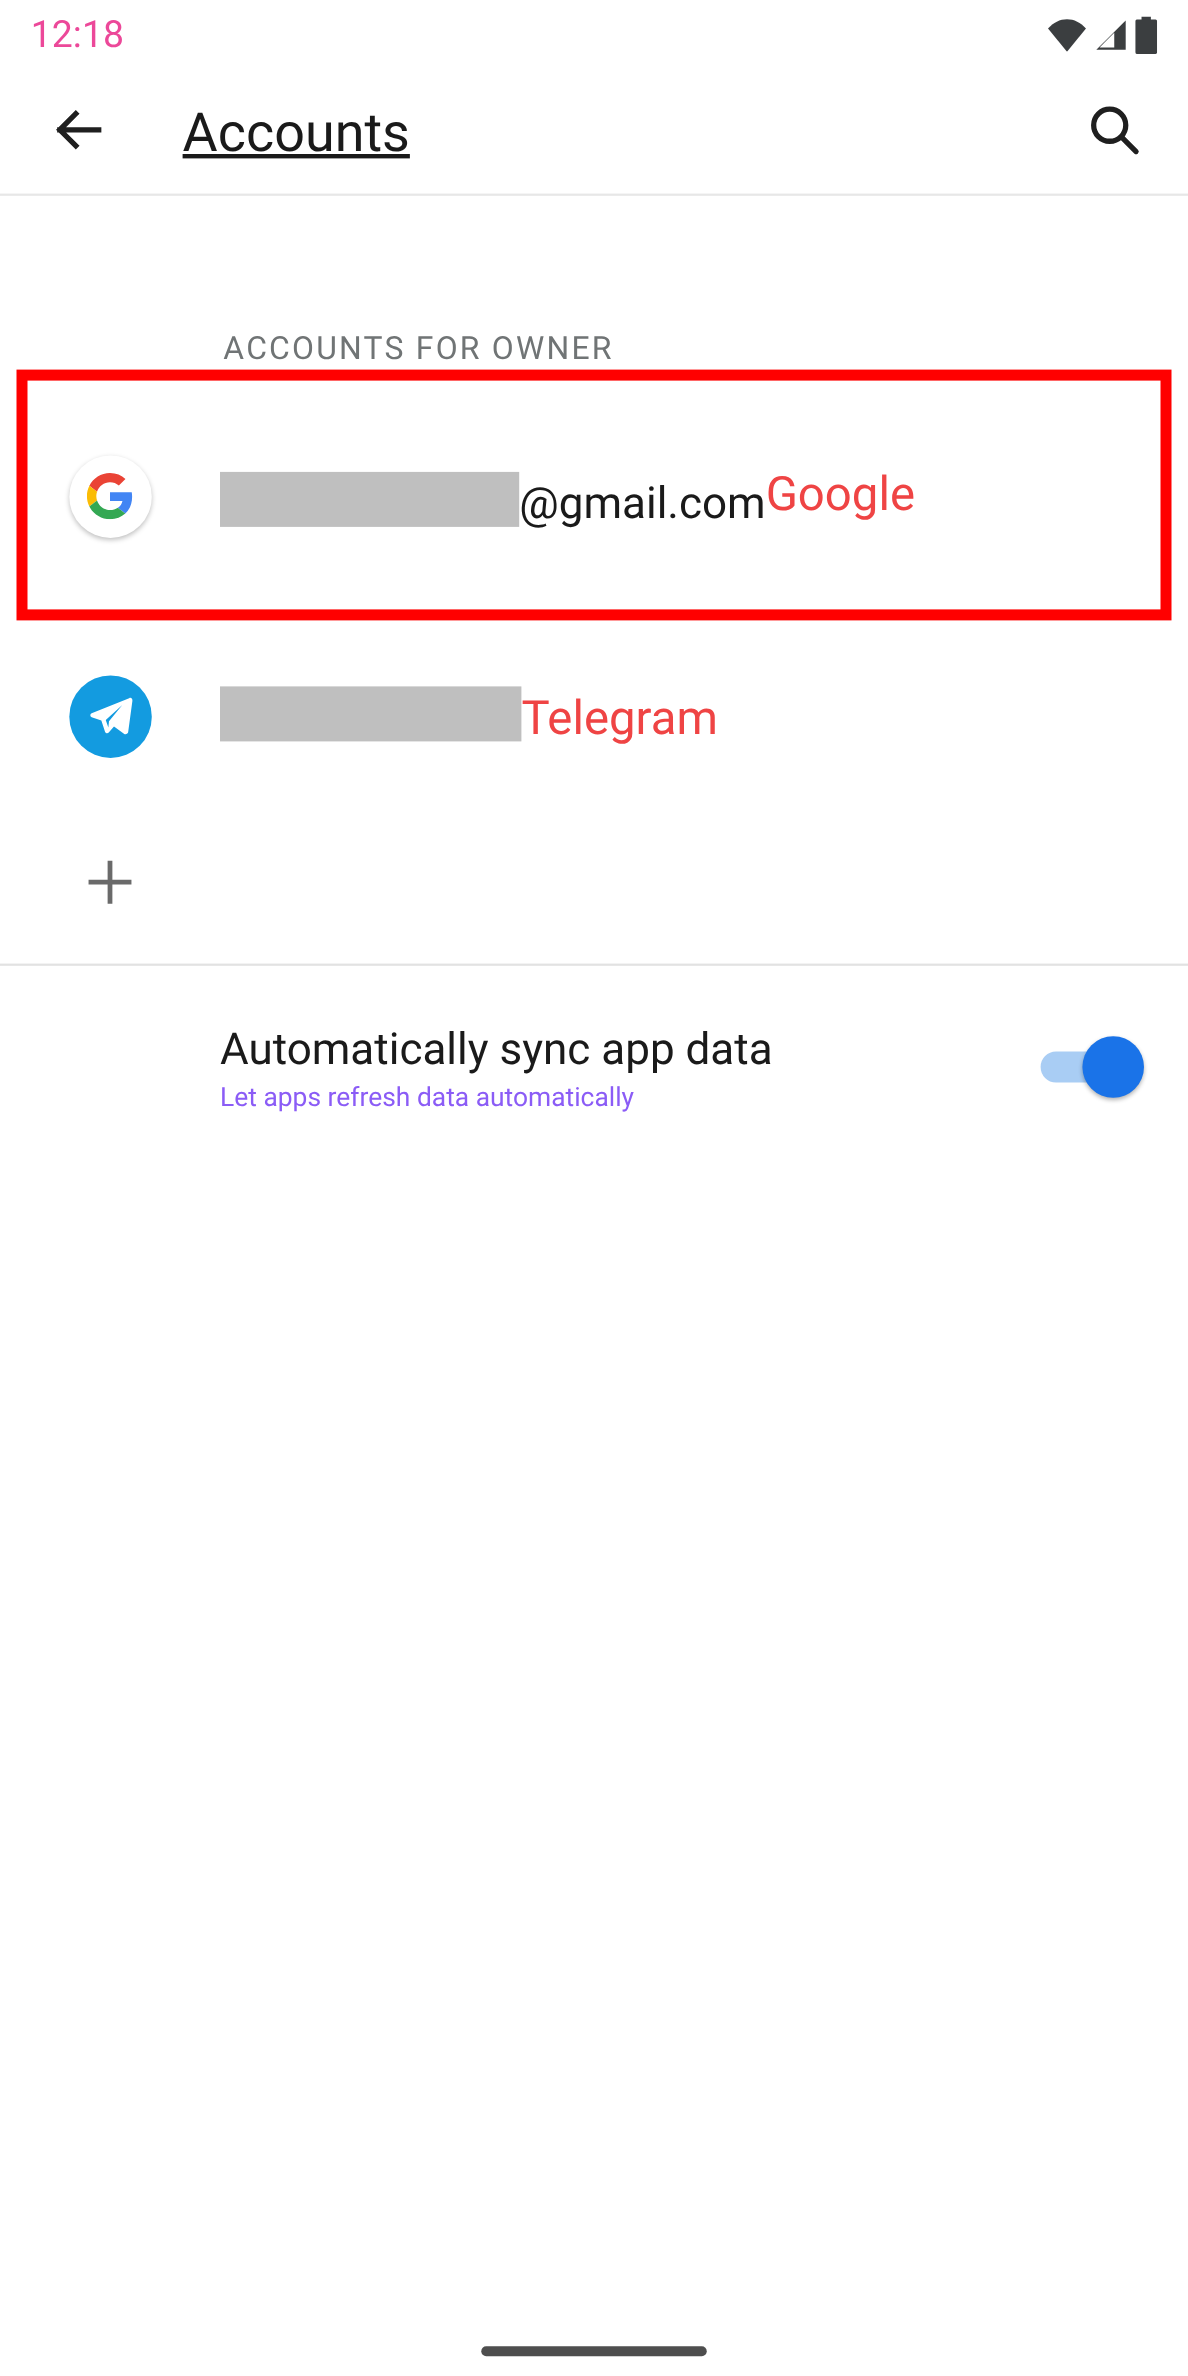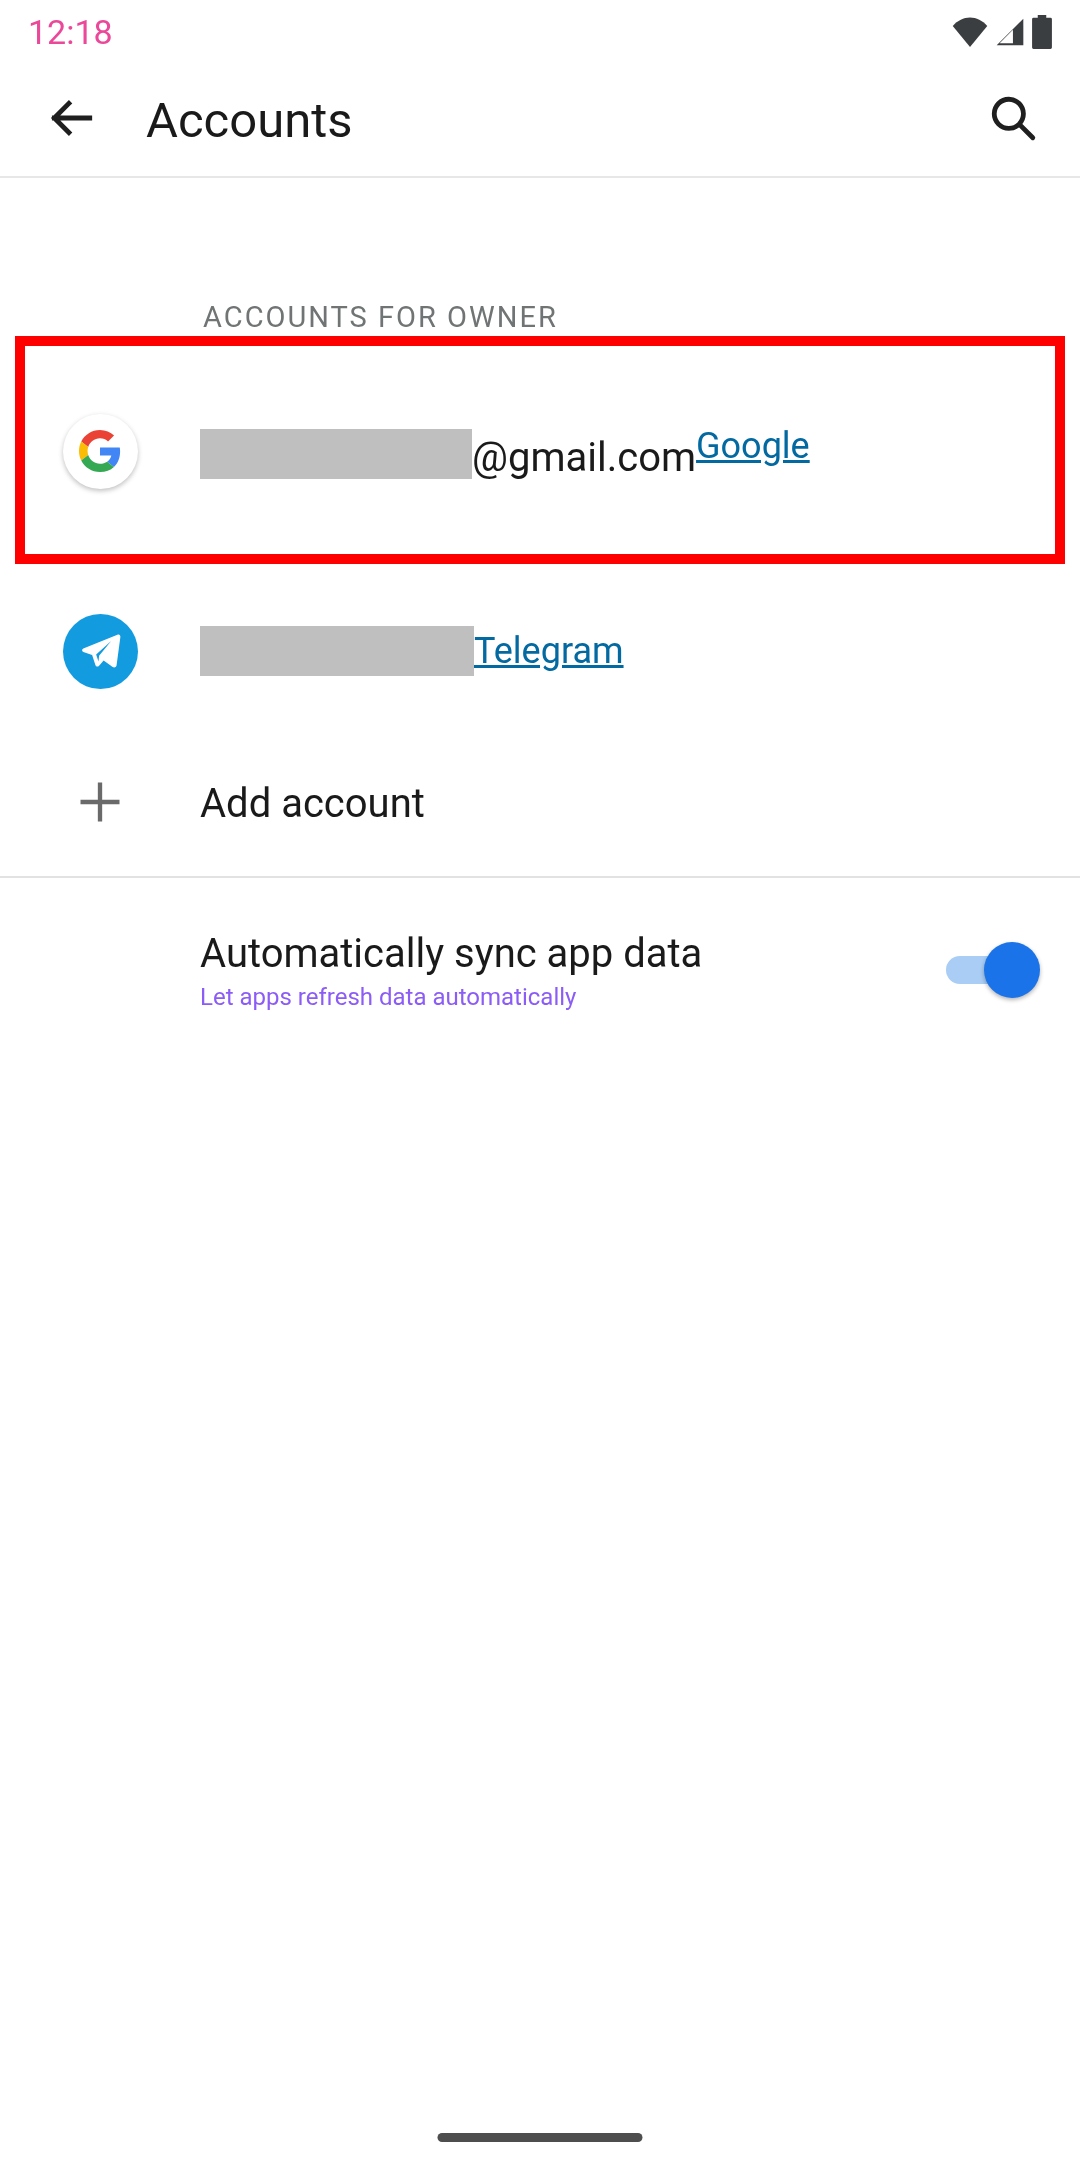--- a/index.html
+++ b/index.html
@@ -51,22 +51,23 @@
       height: 70px;
       display: flex;
       align-items: center;
       justify-content: center;
       color: #1f1f1f;
     }
     .app-title {
       font-size: 49px;
       font-weight: 400;
       color: #1a1a1a;
-      margin-left: 40px;
+      margin-left: 60px;
       flex: 1;
+      text-decoration: underline;
     }
     .search-btn {
       width: 70px;
       height: 70px;
       display: flex;
       align-items: center;
       justify-content: center;
       color: #1f1f1f;
       margin-right: 12px;
     }
@@ -144,24 +145,23 @@
       position: relative;
     }
     .primary {
       font-size: 40px;
       color: #1a1a1a;
       line-height: 1.2;
       display: flex;
       align-items: baseline;
     }
     .secondary {
-      font-size: 36px;
-      color: #0369a1;
+      font-size: 43px;
+      color: #ef4444;
       margin-top: 4px;
-      text-decoration: underline;
     }
     .redact {
       display: inline-block;
       background: #bfbfbf;
       height: 50px;
     }
     .redact-g { width: 272px; margin-right: 0px; position: relative; top: 8px;}
     .redact-t { width: 274px; }
 
     
@@ -322,23 +322,20 @@
   </div>
 
   <div class="row row-add">
     <div class="icon-slot plus-slot">
       <span>
         <svg width="52" height="52" viewBox="0 0 24 24">
             <path stroke="#6a6a6a" stroke-width="2" d="M12 3v18M3 12h18"></path>
           </svg>
       </span>
     </div>
-    <div class="row-text">
-      <div class="primary">Add account</div>
-    </div>
   </div>
 
   <div class="divider"></div>
 
   <div class="sync-row">
     <div class="sync-text">
       <div class="sync-title">Automatically sync app data</div>
       <div class="sync-sub">Let apps refresh data automatically</div>
     </div>
     <div class="switch">

